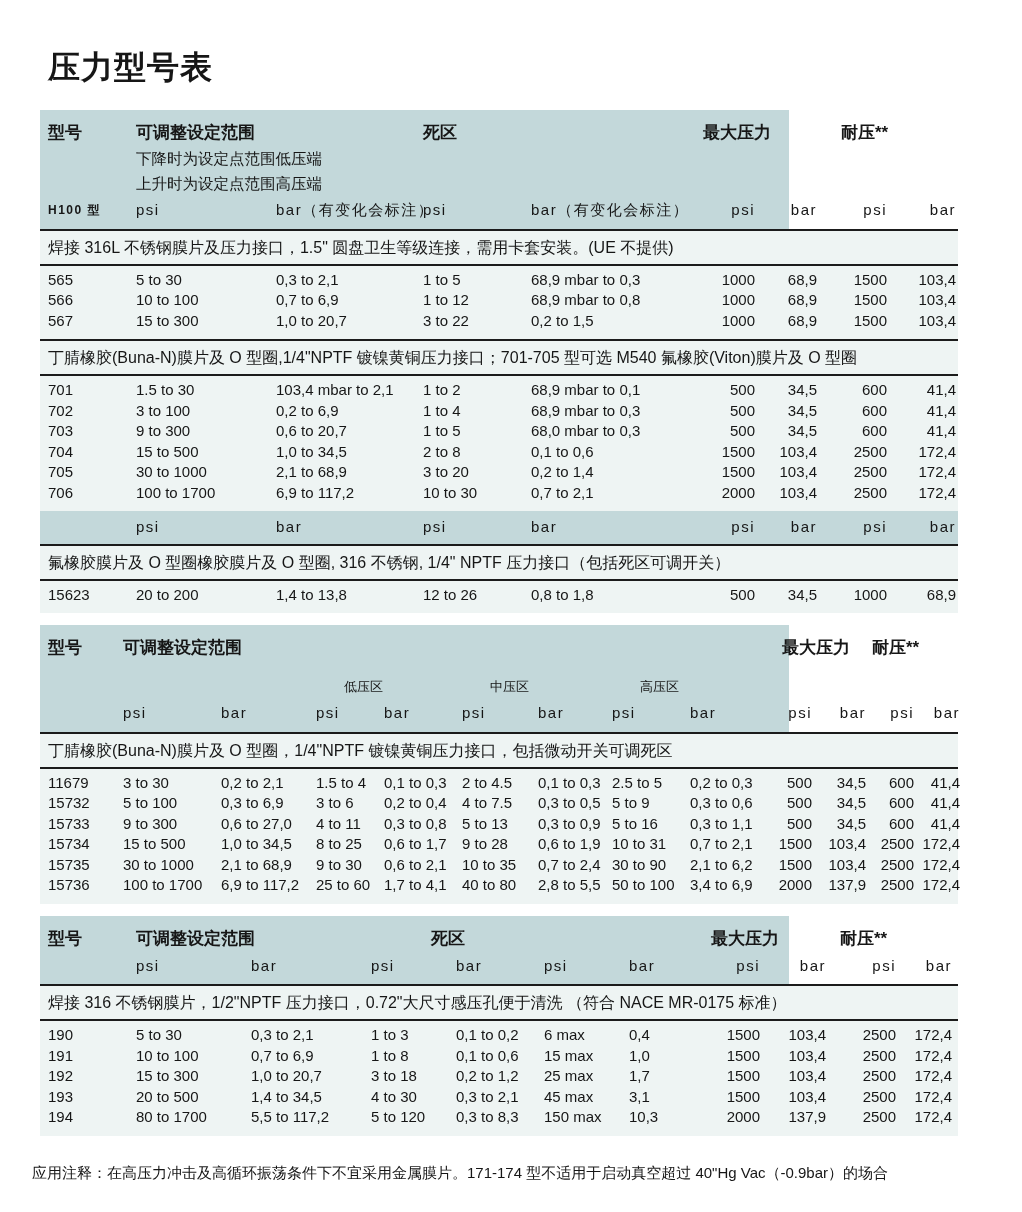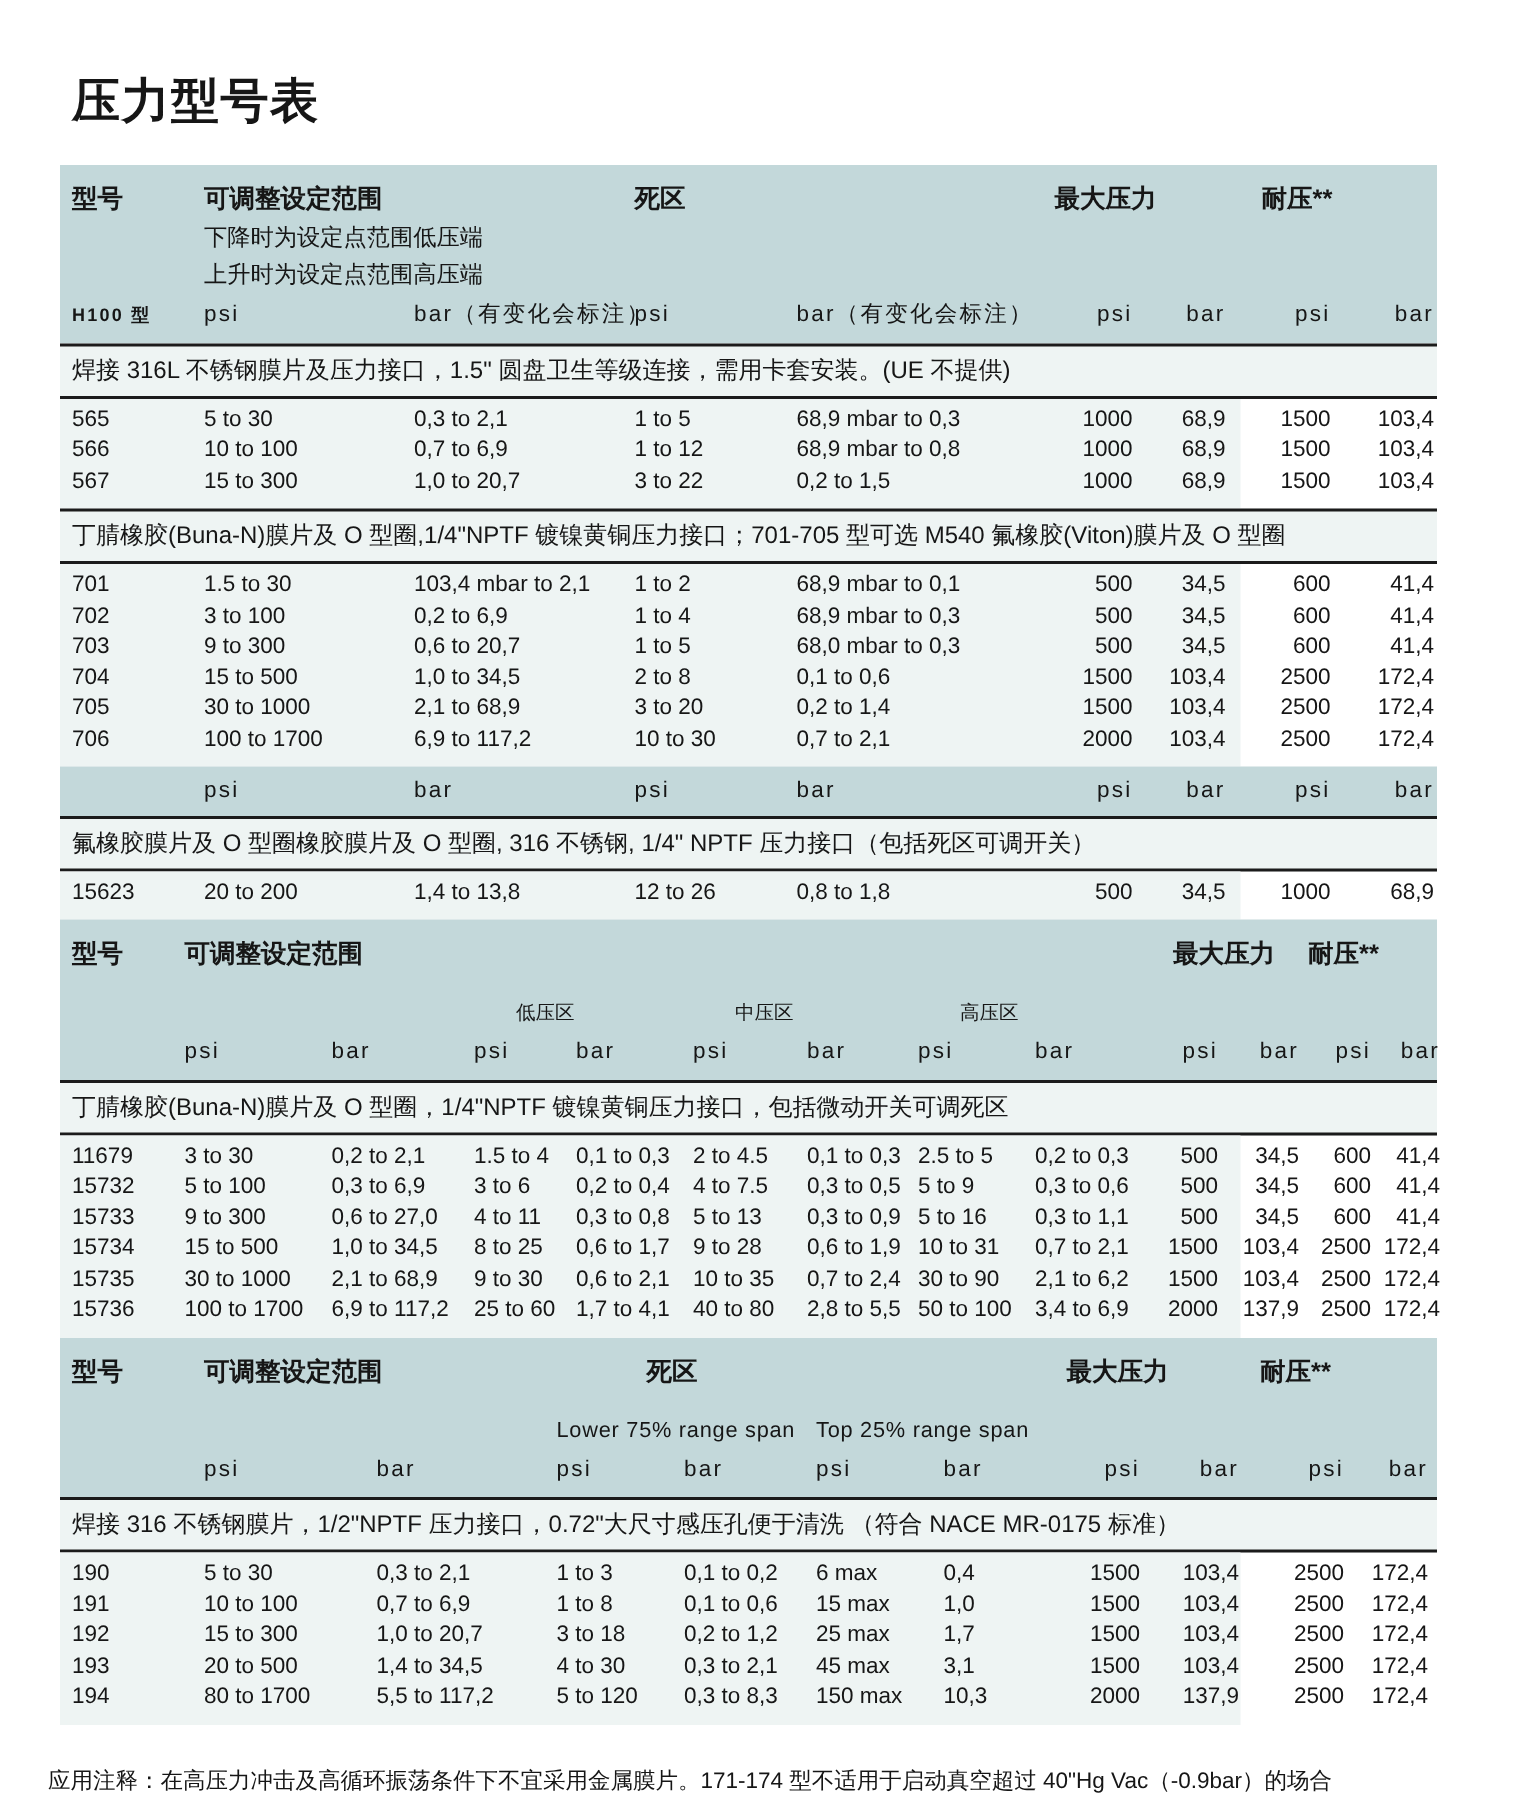--- a/index.html
+++ b/index.html
@@ -11,34 +11,34 @@
   }
   .doc { padding: 46px 0 0 40px; width: 1006px; }
   .title { font-size: 32px; font-weight: bold; margin: 0 0 20px 8px; letter-spacing: 1px; }
 
   .block { width: 918px; }
   .grid { display: grid; }
   .t1 { grid-template-columns: 88px 140px 147px 108px 172px 62px 62px 70px 69px; }
   .t2 { grid-template-columns: 75px 98px 95px 68px 78px 76px 74px 78px 76px 52px 54px 48px 46px; }
   .t3 { grid-template-columns: 88px 115px 120px 85px 88px 85px 70px 75px 66px 70px 56px; }
 
-  .thead { background: var(--header-bg, #c3d8da); padding: 10px 0 8px 8px; width: 918px; }
+  .thead { background: var(--header-bg, #c3d8da); padding: 10px 0 8px 8px; width: 749px; margin-top: 12px; }
   .hcell { font-size: 17px; font-weight: bold; white-space: nowrap; line-height: 26px; }
   .note { font-size: 15.5px; line-height: 25px; white-space: nowrap; grid-column: 2 / 6; }
   .zones { margin-top: 14px; }
   .zcell { font-size: 13px; line-height: 24px; white-space: nowrap; }
   .spans-row { margin-top: 14px; }
   .scell { font-size: 14.5px; line-height: 24px; white-space: nowrap; letter-spacing: 0.5px; }
   .units .cell, .units-row .cell { letter-spacing: 1.5px; }
   .units { margin-top: 4px; }
 
   .cell { font-size: 15px; line-height: 20.5px; white-space: nowrap; padding-right: 4px; }
   .cell.bold { font-weight: bold; font-size: 12px; }
 
-  .rows-block { background: var(--panel-bg, #eef4f3); padding: 4px 0 8px 8px; width: 787px; }
+  .rows-block { background: var(--panel-bg, #eef4f3); padding: 4px 0 8px 8px; width: 918px; }
   .units-row { background: var(--header-bg, #c3d8da); padding: 6px 0 6px 8px; width: 918px; }
   .section-title {
     background: var(--panel-bg, #eef4f3);
     border-top: 2px solid #1b1b1b; border-bottom: 2px solid #1b1b1b;
     padding: 6px 8px 5px 8px; font-size: 16px; line-height: 22px;
     white-space: nowrap; width: 918px;
   }
 
   
   .gc2-4 { grid-column: 2 / 4; } .gc4-6 { grid-column: 4 / 6; }
@@ -319,24 +319,20 @@
     </div>
 
   <div class="thead block">
     <div class="grid t3">
       <div class="hcell">型号</div>
       <div class="hcell gc2-4">可调整设定范围</div>
       <div class="hcell gc4-8 pl60">死区</div>
       <div class="hcell gc8-10 pl12">最大压力</div>
       <div class="hcell gc10-12">耐压**</div>
     </div>
-    <div class="grid t3 spans-row">
-      <div class="scell gc4-6">Lower 75% range span</div>
-      <div class="scell gc6-8s">Top 25% range span</div>
-    </div>
     <div class="grid t3 units">
       <div class="cell"></div>
     <div class="cell">psi</div>
         <div class="cell">bar</div>
         <div class="cell">psi</div>
         <div class="cell">bar</div>
         <div class="cell">psi</div>
         <div class="cell">bar</div>
         <div class="cell">psi</div>
         <div class="cell">bar</div>

